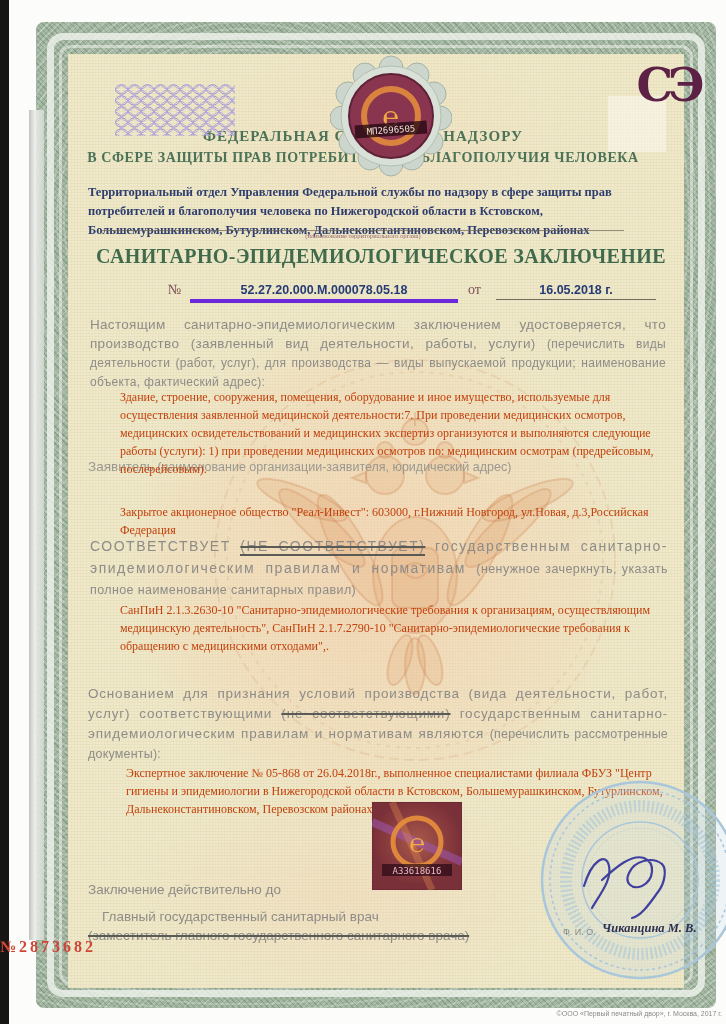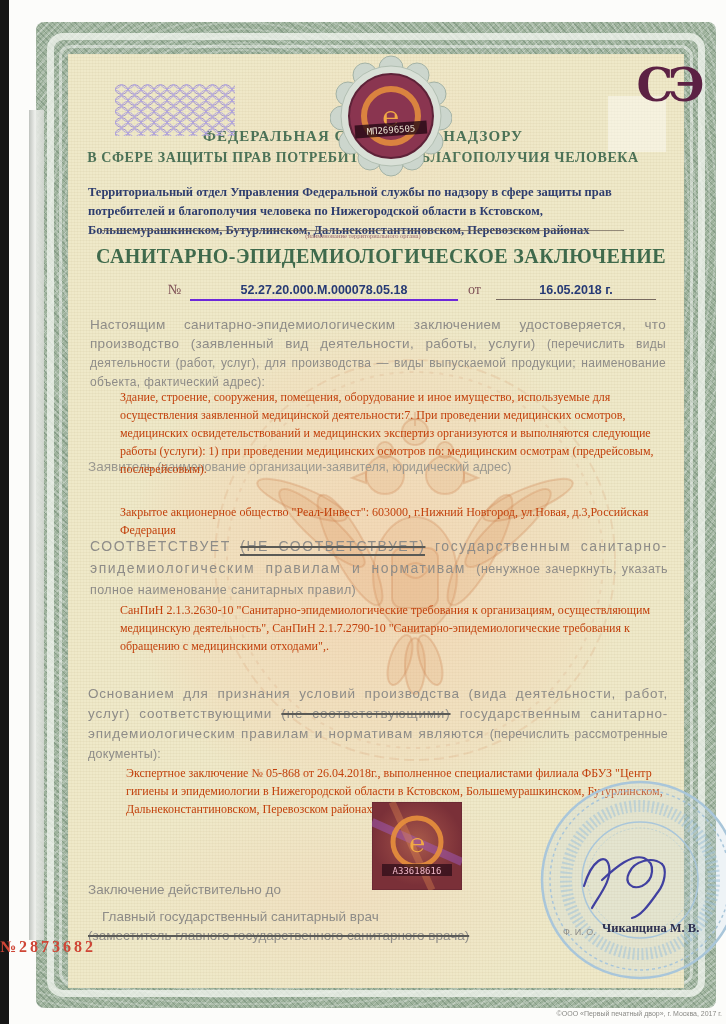--- a/index.html
+++ b/index.html
@@ -35,21 +35,21 @@
   .agency1{top:128px;font-size:15px;letter-spacing:1px;}
   .agency2{top:150px;font-size:14px;letter-spacing:.6px;}
   .territorial{left:88px;top:183px;width:550px;text-align:left;font-weight:600;
      font-size:12.5px;line-height:1.5;color:#2e3d6e;}
   .rule{left:100px;top:230px;width:524px;height:0;border-top:1px solid #6e6258;opacity:.7;}
   .terr-caption{left:80px;top:232px;width:566px;text-align:center;font-size:6.5px;color:#9c6a72;}
   .doc-title{left:60px;top:245px;width:606px;text-align:right;font-weight:bold;
      font-size:20px;letter-spacing:.4px;color:#3f6a4c;}
   .numrow{top:280px;left:0;width:726px;height:24px;font-size:14px;color:#7d4f55;}
   .no-label{left:168px;top:2px;}
-  .num-val{left:190px;top:3px;width:268px;text-align:center;border-bottom:2px solid #6d28d9;
+  .num-val{left:190px;top:3px;width:268px;text-align:center;border-bottom:4px solid #6d28d9;
      font-family:"Liberation Sans",sans-serif;font-size:12.5px;font-weight:bold;color:#263a75;padding-bottom:2px;}
   .from-label{left:468px;top:2px;}
   .date-val{left:496px;top:3px;width:160px;text-align:center;border-bottom:1px solid #77695f;
      font-family:"Liberation Sans",sans-serif;font-size:12.5px;font-weight:bold;color:#263a75;padding-bottom:2px;}
 
   .gray-sans{font-family:"Liberation Sans","DejaVu Sans",sans-serif;color:#8e8c88;}
   .intro{left:90px;top:315px;width:576px;font-size:13.5px;line-height:1.42;text-align:justify;letter-spacing:.3px;}
   .intro .note{font-size:12px;}
   .navy{color:#c2410c;font-size:12px;line-height:1.5;}
   .object-text{left:120px;top:388px;width:562px;z-index:2;}
@@ -62,21 +62,21 @@
   .struck{text-decoration:line-through;text-decoration-thickness:2px;text-decoration-color:#5a5a56;}
   .struck-u{border-bottom:2px solid #5a5a56;}
   .sanpin{left:120px;top:601px;width:560px;}
   .basis{left:88px;top:684px;width:580px;font-size:13.5px;line-height:1.48;text-align:justify;letter-spacing:.8px;}
   .basis .note{font-size:12.5px;letter-spacing:.2px;}
   .documents{left:126px;top:764px;width:556px;z-index:2;}
   .valid-until{left:88px;top:882px;font-size:13.5px;z-index:3;}
   .chief{left:88px;top:909px;font-size:13.5px;z-index:3;margin-left:14px;}
   .deputy{left:88px;top:928px;font-size:13.5px;z-index:3;}
   .fio-label{left:563px;top:927px;font-size:9px;color:#8e8c88;z-index:4;font-family:"Liberation Sans",sans-serif;}
-  .fio-value{left:602px;top:921px;font-size:12.5px;font-weight:bold;color:#2e3050;z-index:4;}
+  .fio-value{left:602px;top:921px;font-size:12.5px;font-weight:bold;color:#2e3050;z-index:4;font-style:italic;}
   .serial{left:0;top:938px;width:700px;text-align:left;font-weight:bold;font-size:16px;
      letter-spacing:3px;color:#cf4636;z-index:3;}
   .copyright{right:4px;top:1010px;font-size:7px;color:#8a8a86;z-index:4;font-family:"Liberation Sans",sans-serif;}
 
   
   .pattern-purple{left:115px;top:84px;z-index:2;}
   .rosette{left:330px;top:46px;z-index:5;}
   .se-logo{left:626px;top:58px;width:84px;text-align:center;font-weight:900;font-size:46px;
      letter-spacing:-5px;color:#5c2144;z-index:4;font-family:"DejaVu Serif",serif;}
   .white-patch{left:608px;top:96px;width:58px;height:56px;background:rgba(255,255,255,.42);z-index:2;}

